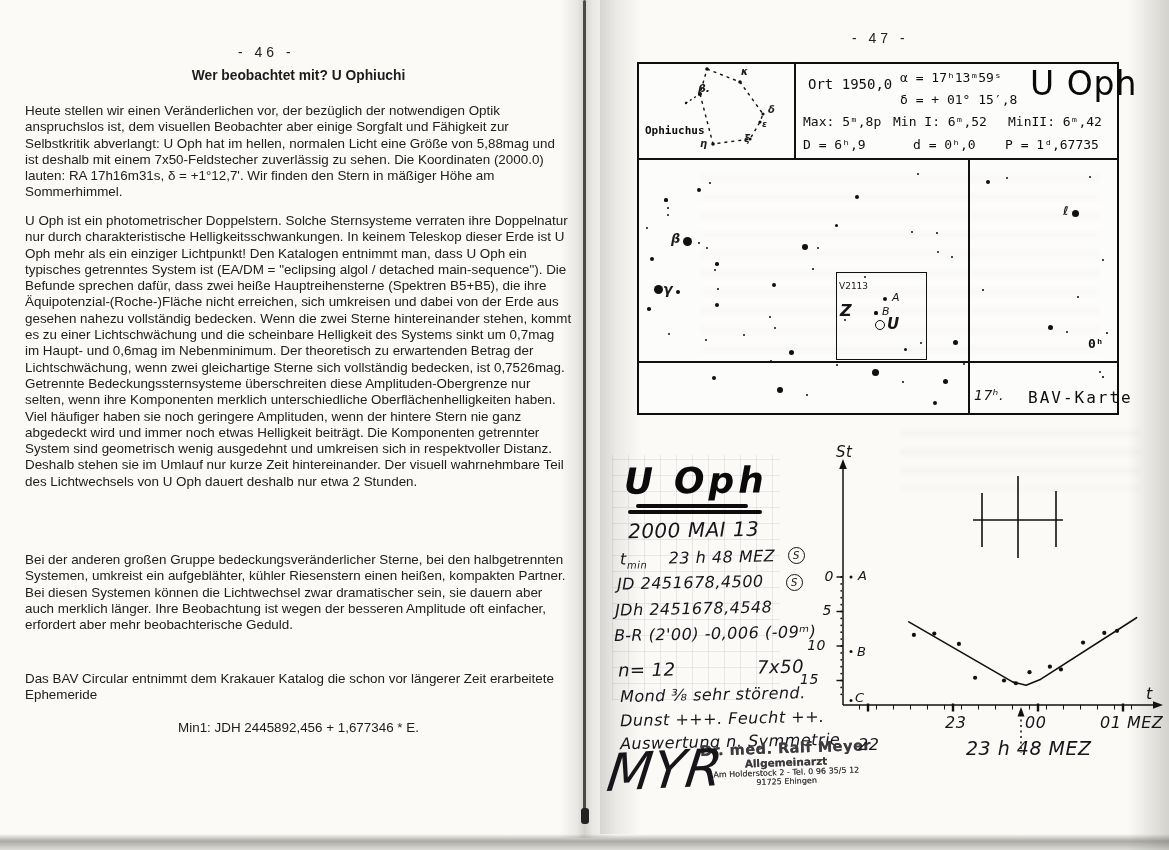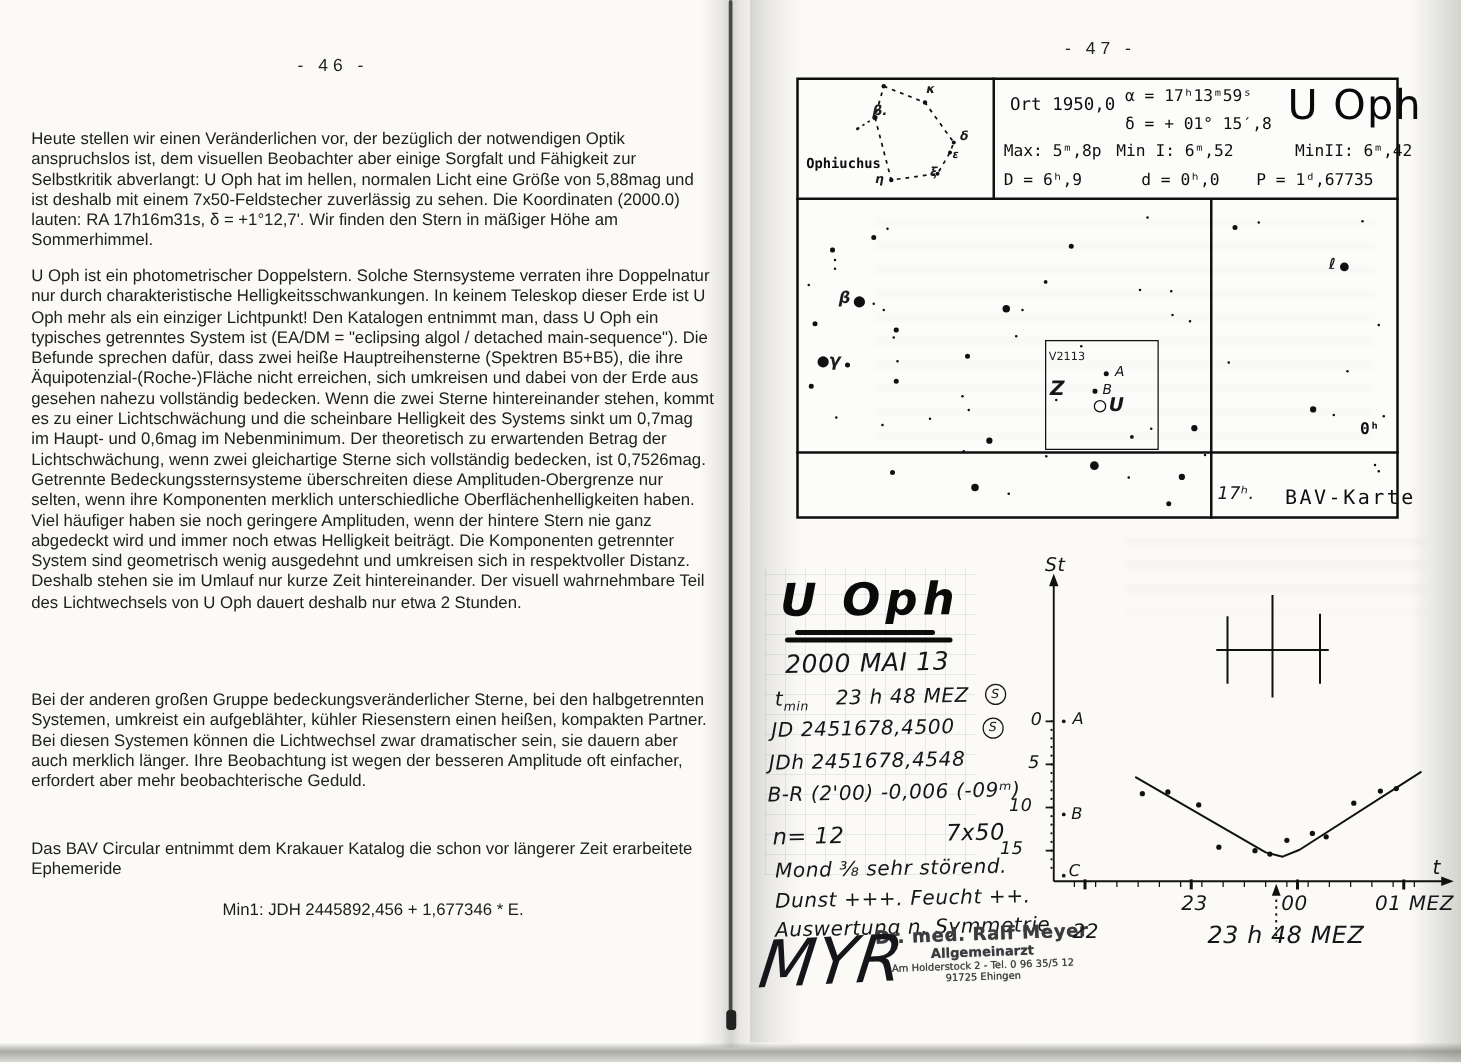--- a/index.html
+++ b/index.html
@@ -59,20 +59,21 @@
   <div class="gutter"></div>
   <div class="gutter-line"></div>
   <div class="gutter-blob"></div>
   <div class="page-curve"></div>
   <div class="right-band"></div>
   <div class="bottom-band"></div>
   <div class="bleed" style="left:700px;top:175px;width:400px;height:180px;"></div>
   <div class="bleed" style="left:900px;top:430px;width:240px;height:60px;"></div>
 
   <div class="pagenum" style="left:238px;top:44px;">-  46  -</div>
+  <div class="heading" style="left:25px;top:68px;width:547px;text-align:center;">Wer beobachtet mit? U Ophiuchi</div>
   <div class="para" style="top:103px;">Heute stellen wir einen Veränderlichen vor, der bezüglich der notwendigen Optik anspruchslos ist, dem visuellen Beobachter aber einige Sorgfalt und Fähigkeit zur Selbstkritik abverlangt: U Oph hat im hellen, normalen Licht eine Größe von 5,88mag und ist deshalb mit einem 7x50-Feldstecher zuverlässig zu sehen. Die Koordinaten (2000.0) lauten:  RA 17h16m31s, δ = +1°12,7'. Wir finden den Stern in mäßiger Höhe am Sommerhimmel.</div>
   <div class="para" style="top:213px;">U Oph ist ein photometrischer Doppelstern. Solche Sternsysteme verraten ihre Doppelnatur nur durch charakteristische Helligkeitsschwankungen. In keinem Teleskop dieser Erde ist U Oph mehr als ein einziger Lichtpunkt! Den Katalogen entnimmt man, dass U Oph ein typisches getrenntes System ist (EA/DM = "eclipsing algol / detached main-sequence"). Die Befunde sprechen dafür, dass zwei heiße Hauptreihensterne (Spektren B5+B5), die ihre Äquipotenzial-(Roche-)Fläche nicht erreichen, sich umkreisen und dabei von der Erde aus gesehen  nahezu vollständig bedecken. Wenn die zwei Sterne hintereinander stehen, kommt es zu einer Lichtschwächung und die scheinbare Helligkeit des Systems sinkt um 0,7mag im Haupt- und 0,6mag im Nebenminimum. Der theoretisch zu erwartenden Betrag der Lichtschwächung, wenn zwei gleichartige Sterne sich vollständig bedecken, ist 0,7526mag. Getrennte Bedeckungssternsysteme überschreiten diese Amplituden-Obergrenze nur selten, wenn ihre Komponenten merklich unterschiedliche Oberflächenhelligkeiten haben. Viel häufiger haben sie noch geringere Amplituden, wenn der hintere Stern nie ganz abgedeckt wird und immer noch etwas Helligkeit beiträgt. Die Komponenten getrennter System sind geometrisch wenig ausgedehnt und umkreisen sich in respektvoller Distanz. Deshalb stehen sie im Umlauf nur kurze Zeit hintereinander. Der visuell wahrnehmbare Teil des Lichtwechsels von U Oph dauert deshalb nur etwa 2 Stunden.</div>
   <div class="para" style="top:552px;">Bei der anderen großen Gruppe bedeckungsveränderlicher Sterne, bei den halbgetrennten Systemen, umkreist ein aufgeblähter, kühler Riesenstern einen heißen, kompakten Partner. Bei diesen Systemen können die Lichtwechsel zwar dramatischer sein, sie dauern aber auch merklich länger. Ihre Beobachtung ist wegen der besseren Amplitude oft einfacher, erfordert aber mehr beobachterische Geduld.</div>
   <div class="para" style="top:671px;">Das BAV Circular entnimmt dem Krakauer Katalog die schon vor längerer Zeit erarbeitete Ephemeride</div>
   <div class="ephemeris" style="top:720px;">Min1: JDH 2445892,456 + 1,677346 * E.</div>
 
   <div class="pagenum" style="left:852px;top:30px;">-  47  -</div>
 
   <div class="card"></div>
   <div class="cline" style="left:637px;top:158px;width:482px;height:2px;"></div>
@@ -101,21 +102,21 @@
   <span class="greek" style="left:744px;top:133px;font-size:10px;">ξ</span>
   <span class="greek" style="left:700px;top:138px;font-size:10px;">η</span>
   <span class="mono" style="position:absolute;left:645px;top:124px;font-size:11px;font-weight:bold;">Ophiuchus</span>
 
   <span class="mono hdr" style="left:808px;top:76px;font-size:14px;">Ort 1950,0</span>
   <span class="mono hdr" style="left:900px;top:70px;">α = 17ʰ13ᵐ59ˢ</span>
   <span class="mono hdr" style="left:900px;top:92px;">δ = + 01° 15′,8</span>
   <span class="star-name" style="left:1030px;top:64px;">U Oph</span>
   <span class="mono hdr" style="left:803px;top:114px;">Max: 5ᵐ,8p</span>
   <span class="mono hdr" style="left:893px;top:114px;">Min I: 6ᵐ,52</span>
-  <span class="mono hdr" style="left:1008px;top:114px;margin-left:28px;">MinII: 6ᵐ,42</span>
+  <span class="mono hdr" style="left:1008px;top:114px;">MinII: 6ᵐ,42</span>
   <span class="mono hdr" style="left:803px;top:137px;">D = 6ʰ,9</span>
   <span class="mono hdr" style="left:913px;top:137px;text-align:center;">d = 0ʰ,0</span>
   <span class="mono hdr" style="left:1005px;top:137px;">P = 1ᵈ,67735</span>
 
   <div id="star-dots" style="position:absolute;left:0;top:0;">
       <div class="star" style="left: 682.5px; top: 236.5px; height: 9px; width: 9px;"></div>
       <div class="star" style="left: 653.5px; top: 284.5px; height: 9px; width: 9px;"></div>
       <div class="star" style="left: 802px; top: 244px; height: 6px; width: 6px;"></div>
       <div class="star" style="left: 871.5px; top: 368.5px; height: 7px; width: 7px;"></div>
       <div class="star" style="left: 1071.5px; top: 209.5px; height: 7px; width: 7px;"></div>

